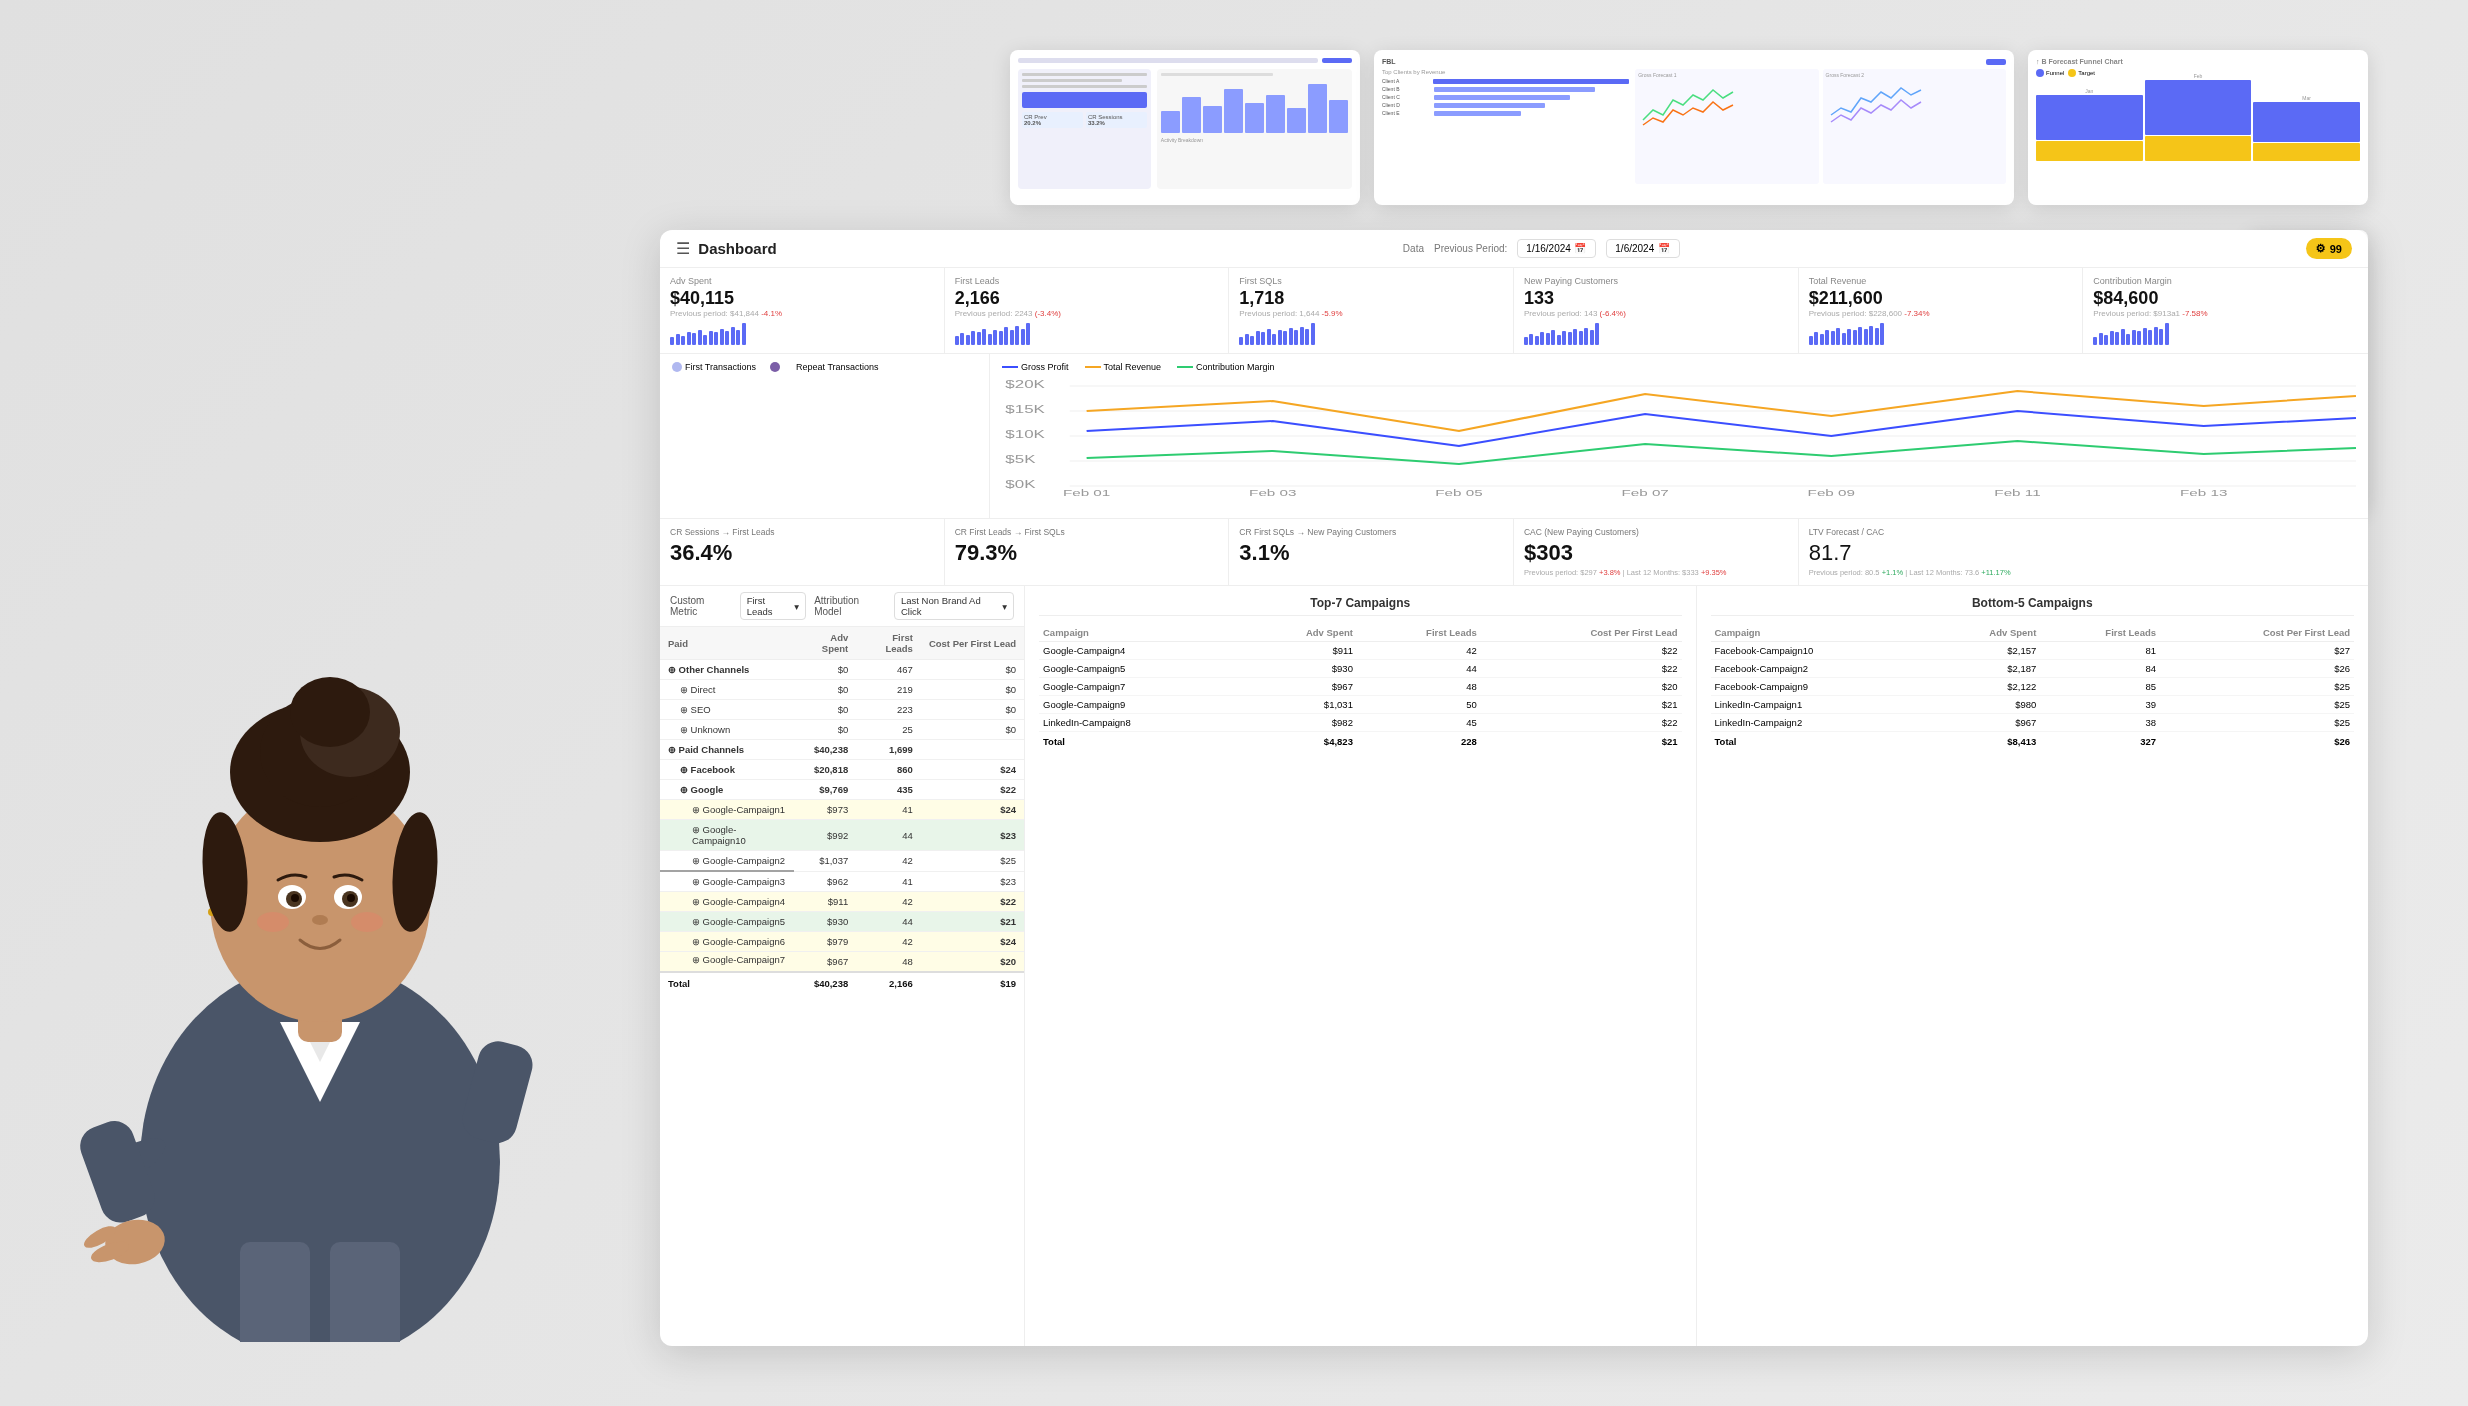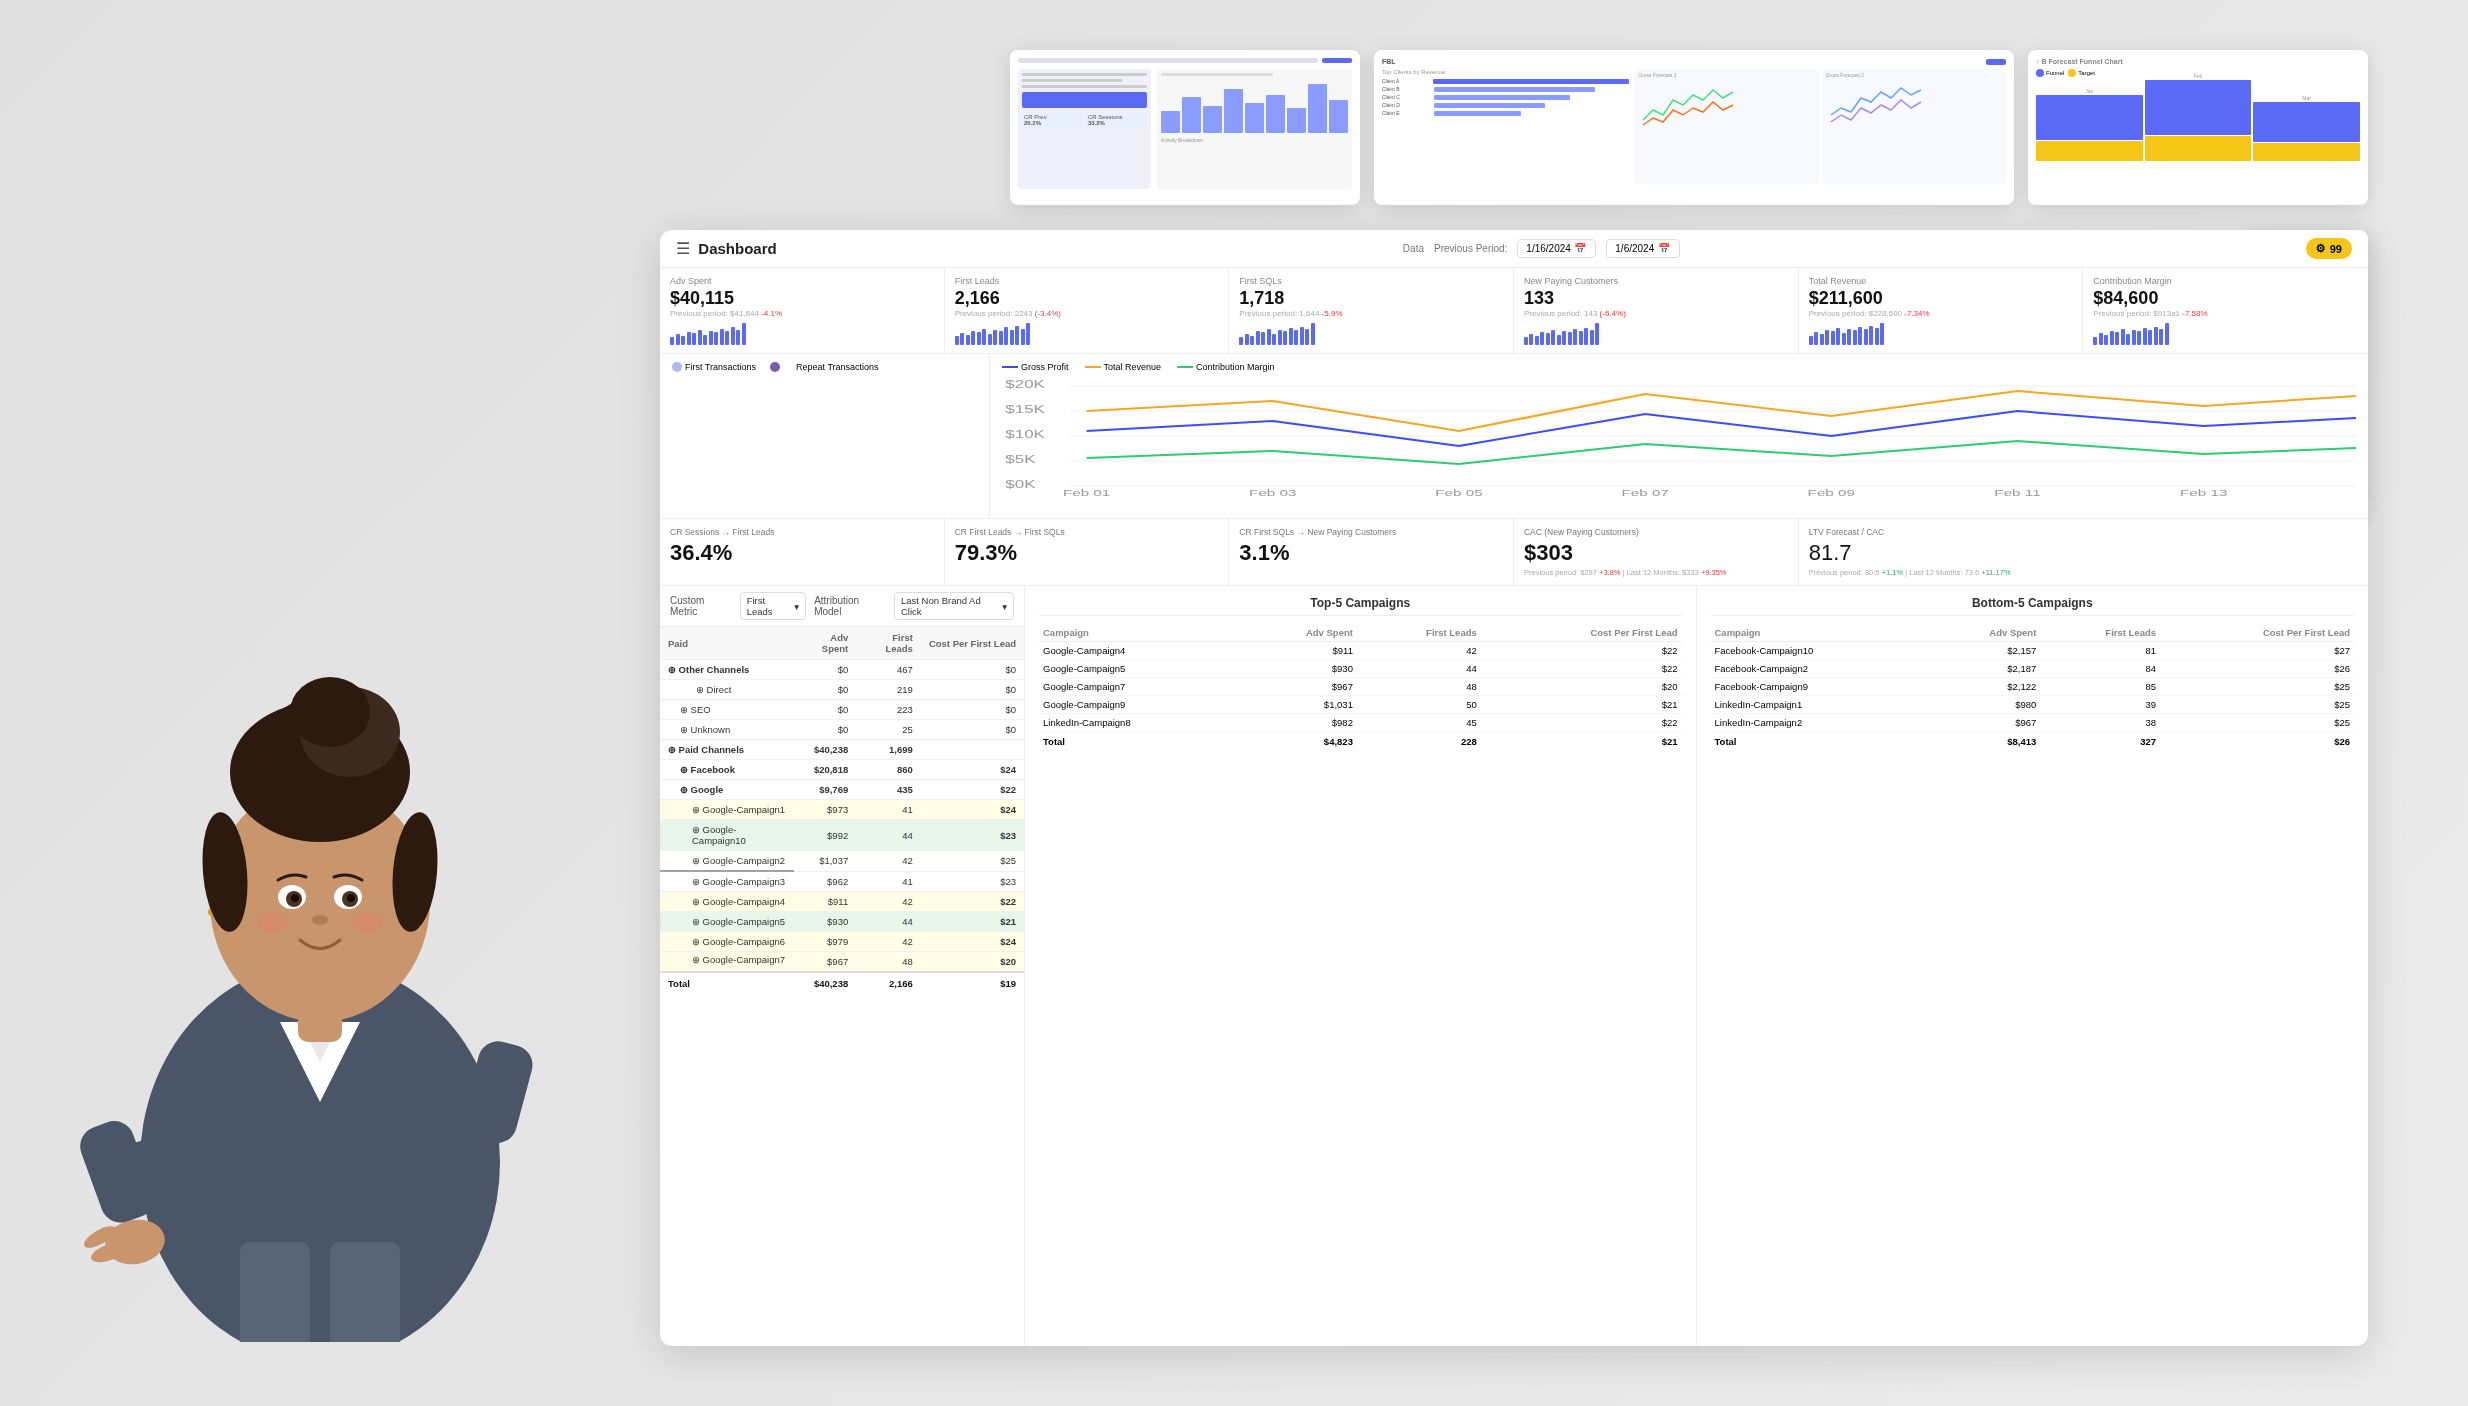--- a/index.html
+++ b/index.html
@@ -509,21 +509,21 @@
             </tr>
           </thead>
           <tbody>
             <tr>
               <td style="padding:4px 8px; color:#333; border-bottom:1px solid #f0f0f0; font-weight:700;">⊕ Other Channels</td>
               <td style="padding:4px 8px; text-align:right; color:#333; border-bottom:1px solid #f0f0f0;">$0</td>
               <td style="padding:4px 8px; text-align:right; color:#333; border-bottom:1px solid #f0f0f0;">467</td>
               <td style="padding:4px 8px; text-align:right; color:#333; border-bottom:1px solid #f0f0f0;">$0</td>
             </tr>
             <tr>
-              <td style="padding:4px 8px 4px 36px; color:#333; border-bottom:1px solid #f0f0f0;">⊕ Direct</td>
+              <td style="padding:4px 8px 4px 20px; color:#333; border-bottom:1px solid #f0f0f0;">⊕ Direct</td>
               <td style="padding:4px 8px; text-align:right; color:#333; border-bottom:1px solid #f0f0f0;">$0</td>
               <td style="padding:4px 8px; text-align:right; color:#333; border-bottom:1px solid #f0f0f0;">219</td>
               <td style="padding:4px 8px; text-align:right; color:#333; border-bottom:1px solid #f0f0f0;">$0</td>
             </tr>
             <tr>
               <td style="padding:4px 8px 4px 20px; color:#333; border-bottom:1px solid #f0f0f0;">⊕ SEO</td>
               <td style="padding:4px 8px; text-align:right; color:#333; border-bottom:1px solid #f0f0f0;">$0</td>
               <td style="padding:4px 8px; text-align:right; color:#333; border-bottom:1px solid #f0f0f0;">223</td>
               <td style="padding:4px 8px; text-align:right; color:#333; border-bottom:1px solid #f0f0f0;">$0</td>
             </tr>
@@ -606,21 +606,21 @@
               <td style="padding:5px 8px; text-align:right; color:#111; font-weight:700;">$19</td>
             </tr>
           </tbody>
         </table>
       </div>
     </div>
 
     <div style="display:grid; grid-template-columns:1fr 1fr; overflow:hidden;">
 
       <div style="padding:10px 14px; border-right:1px solid #eee; overflow-y:auto;">
-        <div style="font-size:12px; font-weight:700; color:#333; margin-bottom:8px; padding-bottom:5px; border-bottom:1px solid #eee; text-align:center;">Top-5 Campaigns</div>
+        <div style="font-size:12px; font-weight:700; color:#333; margin-bottom:8px; padding-bottom:5px; border-bottom:1px solid #eee; text-align:center;">Top-7 Campaigns</div>
         <table style="width:100%; font-size:9.5px; border-collapse:collapse;">
           <thead>
             <tr>
               <th style="text-align:left; color:#888; font-weight:600; padding:3px 4px; border-bottom:1px solid #eee;">Campaign</th>
               <th style="text-align:right; color:#888; font-weight:600; padding:3px 4px; border-bottom:1px solid #eee;">Adv Spent</th>
               <th style="text-align:right; color:#888; font-weight:600; padding:3px 4px; border-bottom:1px solid #eee;">First Leads</th>
               <th style="text-align:right; color:#888; font-weight:600; padding:3px 4px; border-bottom:1px solid #eee;">Cost Per First Lead</th>
             </tr>
           </thead>
           <tbody>

